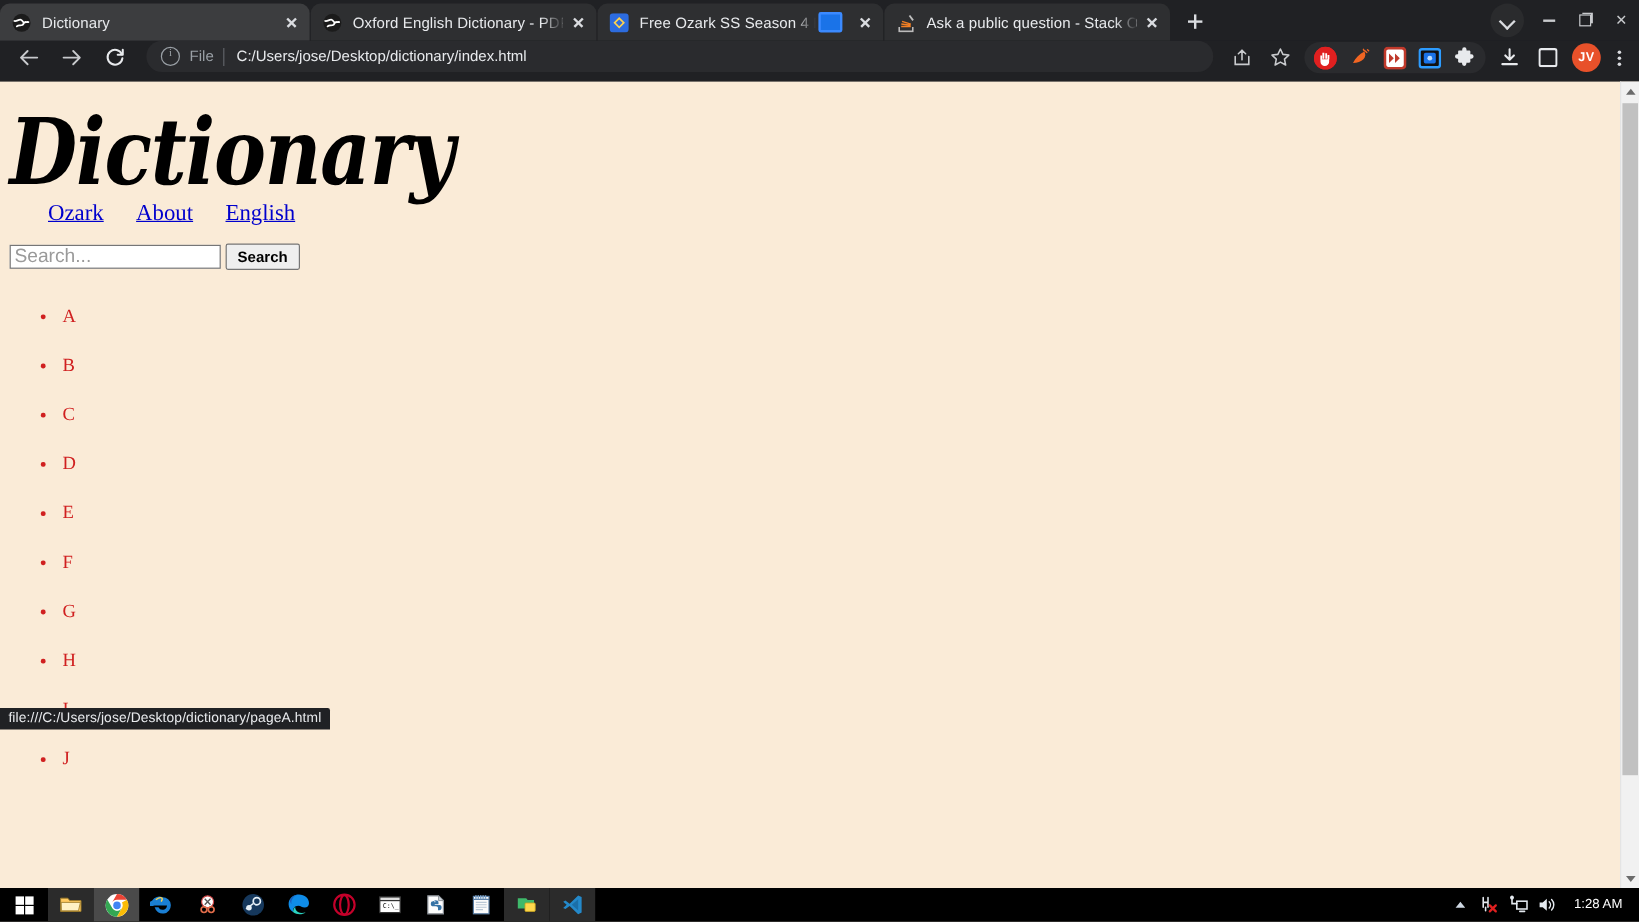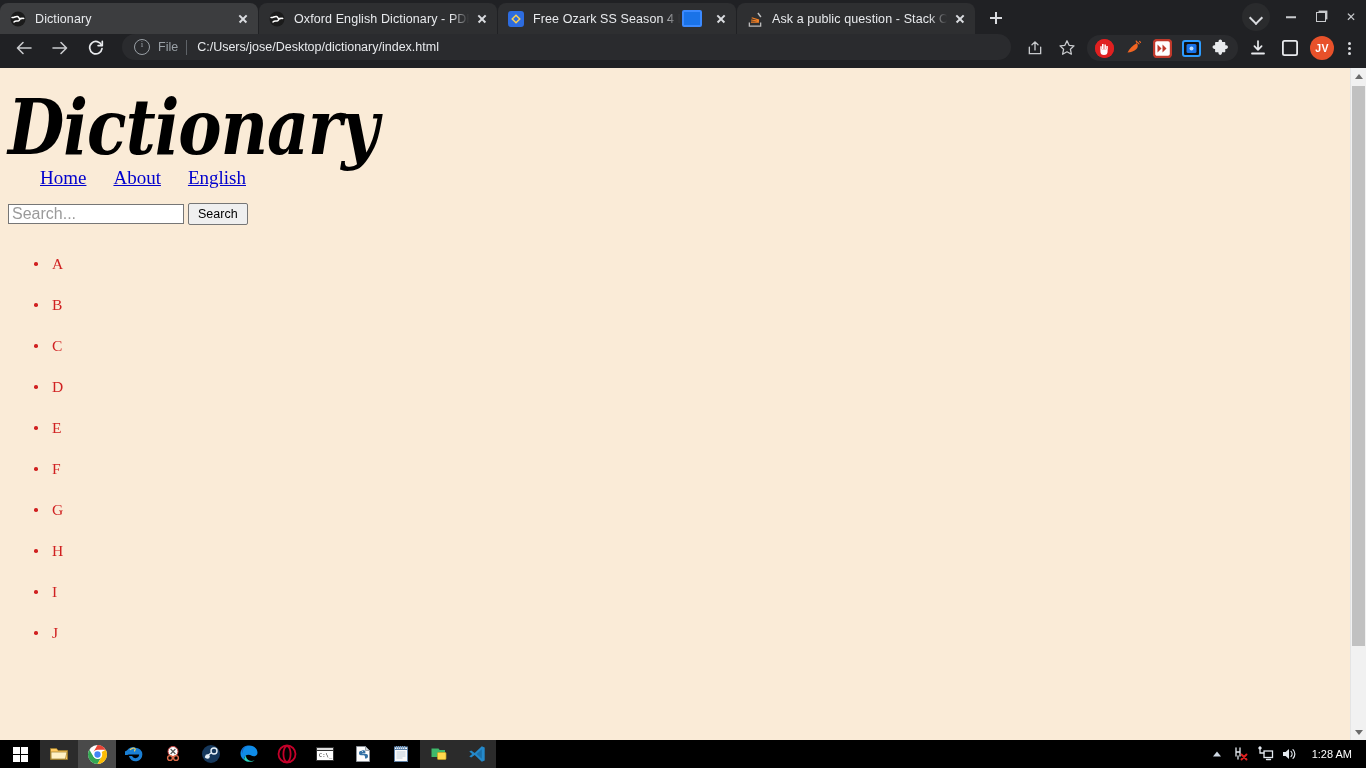--- a/index.html
+++ b/index.html
@@ -309,20 +309,21 @@
   .search-btn {
     height: 22px;
     font-size: 12.5px;
     font-family: "Liberation Sans", sans-serif;
     padding: 0 9px;
     border: 1px solid #767676;
     background: #efefef;
     border-radius: 2px;
     color: #000;
     box-sizing: border-box;
+    font-weight: bold;
   }
 
   .az-heading {
     font-family: "Liberation Serif", serif;
     font-size: 25px;
     font-weight: bold;
     color: #000;
     margin: 0;
     padding: 22px 0 0 12px;
   }
@@ -614,21 +615,21 @@
           </div>
       </div>
     </div>
 
     <div class="viewport">
       <div class="page">
 
         <h1 class="site-title">Dictionary</h1>
 
         <div class="nav">
-          <a href="#">Home</a>
+          <a href="#">Ozark</a>
           <a href="#">About</a>
           <a href="#">English</a>
         </div>
 
         <div class="searchbar">
           <input class="search-input" type="text" placeholder="Search..." style="">
           <button class="search-btn">Search</button>
         </div>
 
 
@@ -646,20 +647,21 @@
         </ul>
       </div>
     </div>
 
     <div class="scrollbar">
       <div class="sb-arrow up"></div>
       <div class="sb-thumb"></div>
       <div class="sb-arrow down"></div>
     </div>
 
+    <div class="statusbar">file:///C:/Users/jose/Desktop/dictionary/pageA.html</div>
   </div>
 
   <div class="taskbar">
     <div class="start">
       <span class="win-logo">
           <i></i>
           <i></i>
           <i></i>
           <i></i>
         </span>

